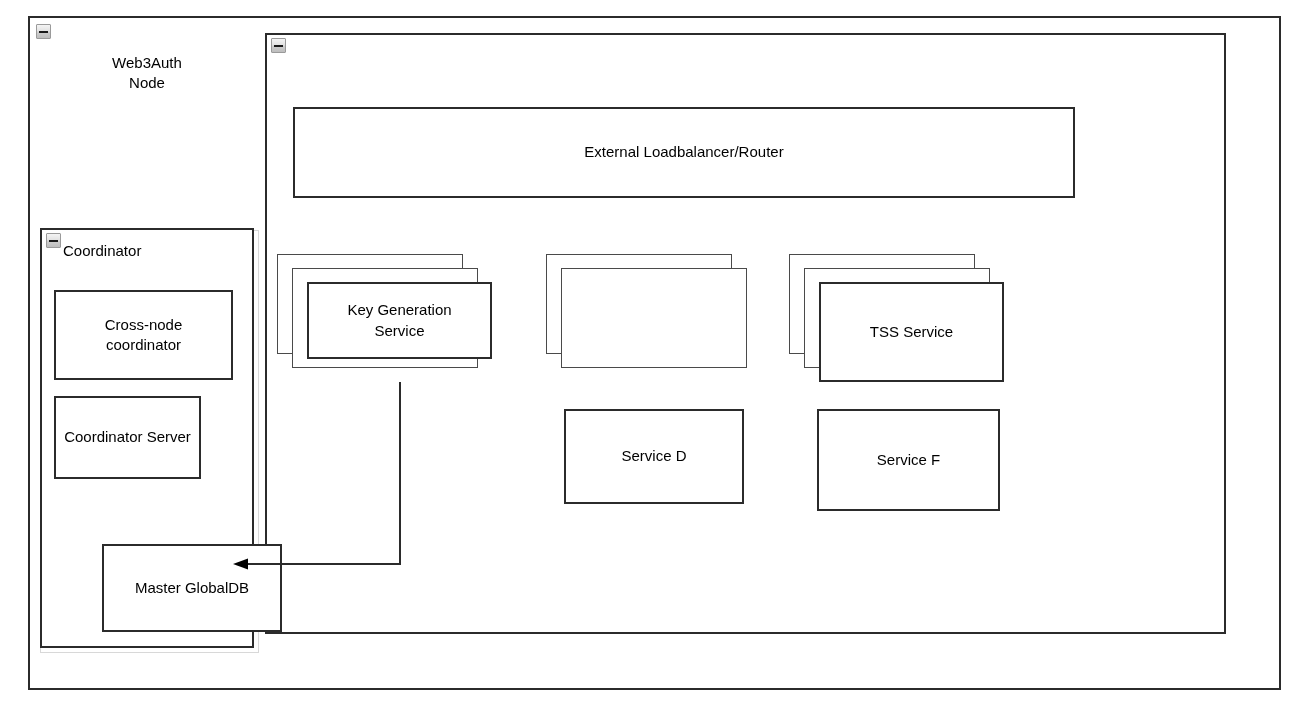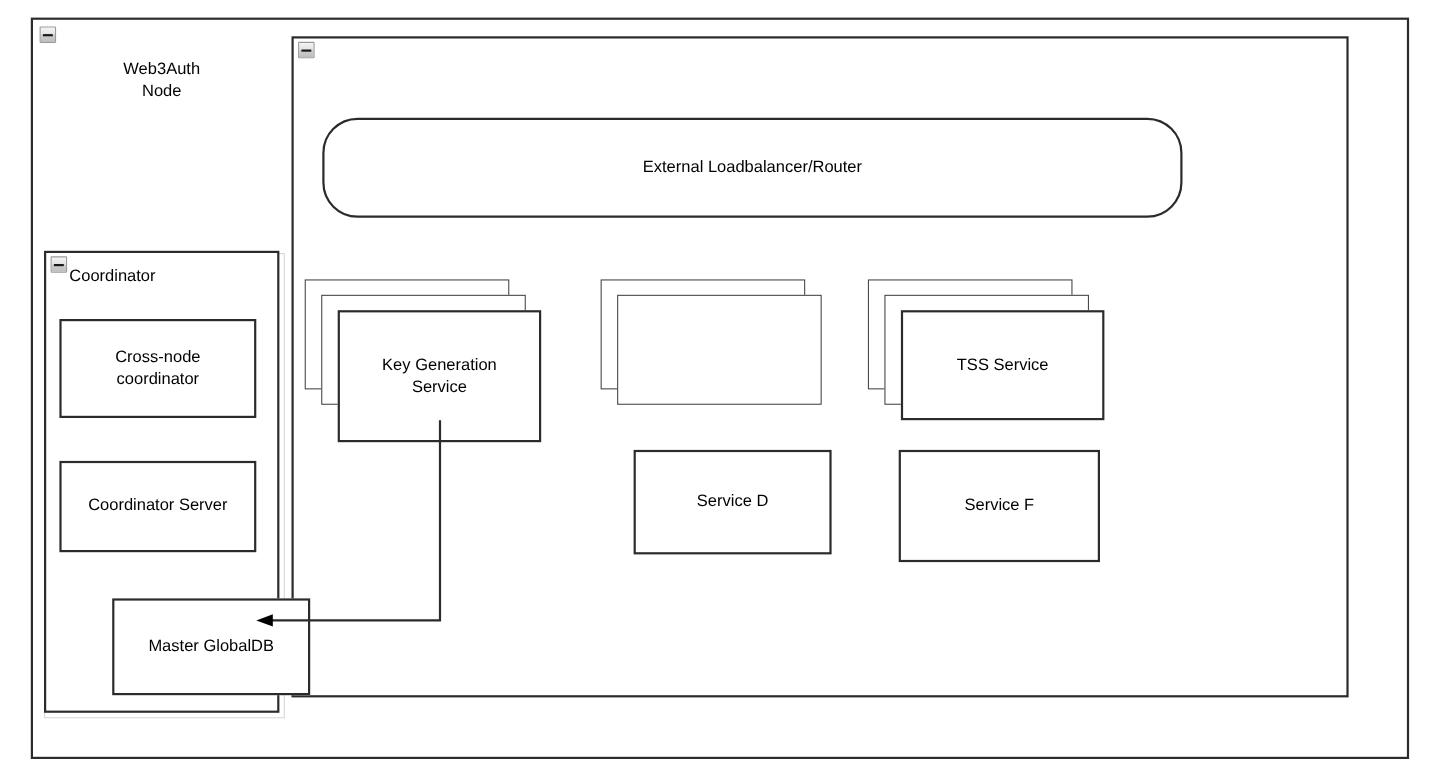--- a/index.html
+++ b/index.html
@@ -133,68 +133,68 @@
   <div class="collapse-icon" style="left:36px; top:24px;"></div>
 
   <div class="container-title" style="left:57px; top:30px; width:180px;margin-top:23px;">Web3Auth
 Node</div>
 
   <div class="container-box" style="left:265px; top:33px; width:961px; height:601px;"></div>
 
   <div class="collapse-icon" style="left:271px; top:38px;"></div>
 
 
-  <div class="node-box" style="left:293px; top:107px; width:782px; height:91px;border-radius:32px;">
+  <div class="node-box" style="left:293px; top:107px; width:782px; height:91px;">
     <span class="node-label">External Loadbalancer/Router</span>
   </div>
 
   <div class="stack" style="left:277px; top:254px; width:215px; height:128px;">
     <div class="stack-layer" style="left:0px; top:0px; width:186px; height:100px;"></div>
     <div class="stack-layer" style="left:15px; top:14px; width:186px; height:100px;"></div>
-    <div class="stack-front" style="left:30px; top:28px; width:185px; height:120px;">
+    <div class="stack-front" style="left:30px; top:28px; width:185px; height:77px;">
       <span class="node-label">Key Generation
 Service</span>
     </div>
   </div>
 
   <div class="stack" style="left:546px; top:254px; width:215px; height:128px;">
     <div class="stack-layer" style="left:0px; top:0px; width:186px; height:100px;"></div>
     <div class="stack-layer" style="left:15px; top:14px; width:186px; height:100px;"></div>
   </div>
 
   <div class="stack" style="left:789px; top:254px; width:215px; height:128px;">
     <div class="stack-layer" style="left:0px; top:0px; width:186px; height:100px;"></div>
     <div class="stack-layer" style="left:15px; top:14px; width:186px; height:100px;"></div>
     <div class="stack-front" style="left:30px; top:28px; width:185px; height:100px;">
       <span class="node-label">TSS Service</span>
     </div>
   </div>
 
-  <div class="node-box" style="left:576px; top:409px; width:180px; height:95px;">
+  <div class="node-box" style="left:564px; top:409px; width:180px; height:95px;">
     <span class="node-label">Service D</span>
   </div>
 
   <div class="node-box" style="left:817px; top:409px; width:183px; height:102px;">
     <span class="node-label">Service F</span>
   </div>
 
   <div class="coordinator-shadow" style="left:40px; top:230px; width:219px; height:423px;"></div>
 
   <div class="coordinator-panel" style="left:40px; top:228px; width:214px; height:420px;"></div>
 
   <div class="collapse-icon" style="left:46px; top:233px;"></div>
 
   <div class="container-title" style="left:63px; top:241px; width:150px; text-align:left;">Coordinator</div>
 
   <div class="node-box" style="left:54px; top:290px; width:179px; height:90px;">
     <span class="node-label">Cross-node
 coordinator</span>
   </div>
 
-  <div class="node-box" style="left:54px; top:419px; width:179px; height:83px;text-align:right;">
+  <div class="node-box" style="left:54px; top:396px; width:147px; height:83px;text-align:right;">
     <span class="node-label">Coordinator Server</span>
   </div>
 
   <div class="node-box" style="left:54px; top:544px; width:180px; height:88px;margin-left:48px;">
     <span class="node-label">Master GlobalDB</span>
   </div>
 
   <svg class="connector-svg" viewBox="0 0 1302 708">
     <g>
       <path d="M 400 382 L 400 564 L 240 564" fill="none" stroke="#2b2b2b" stroke-width="2"></path>

